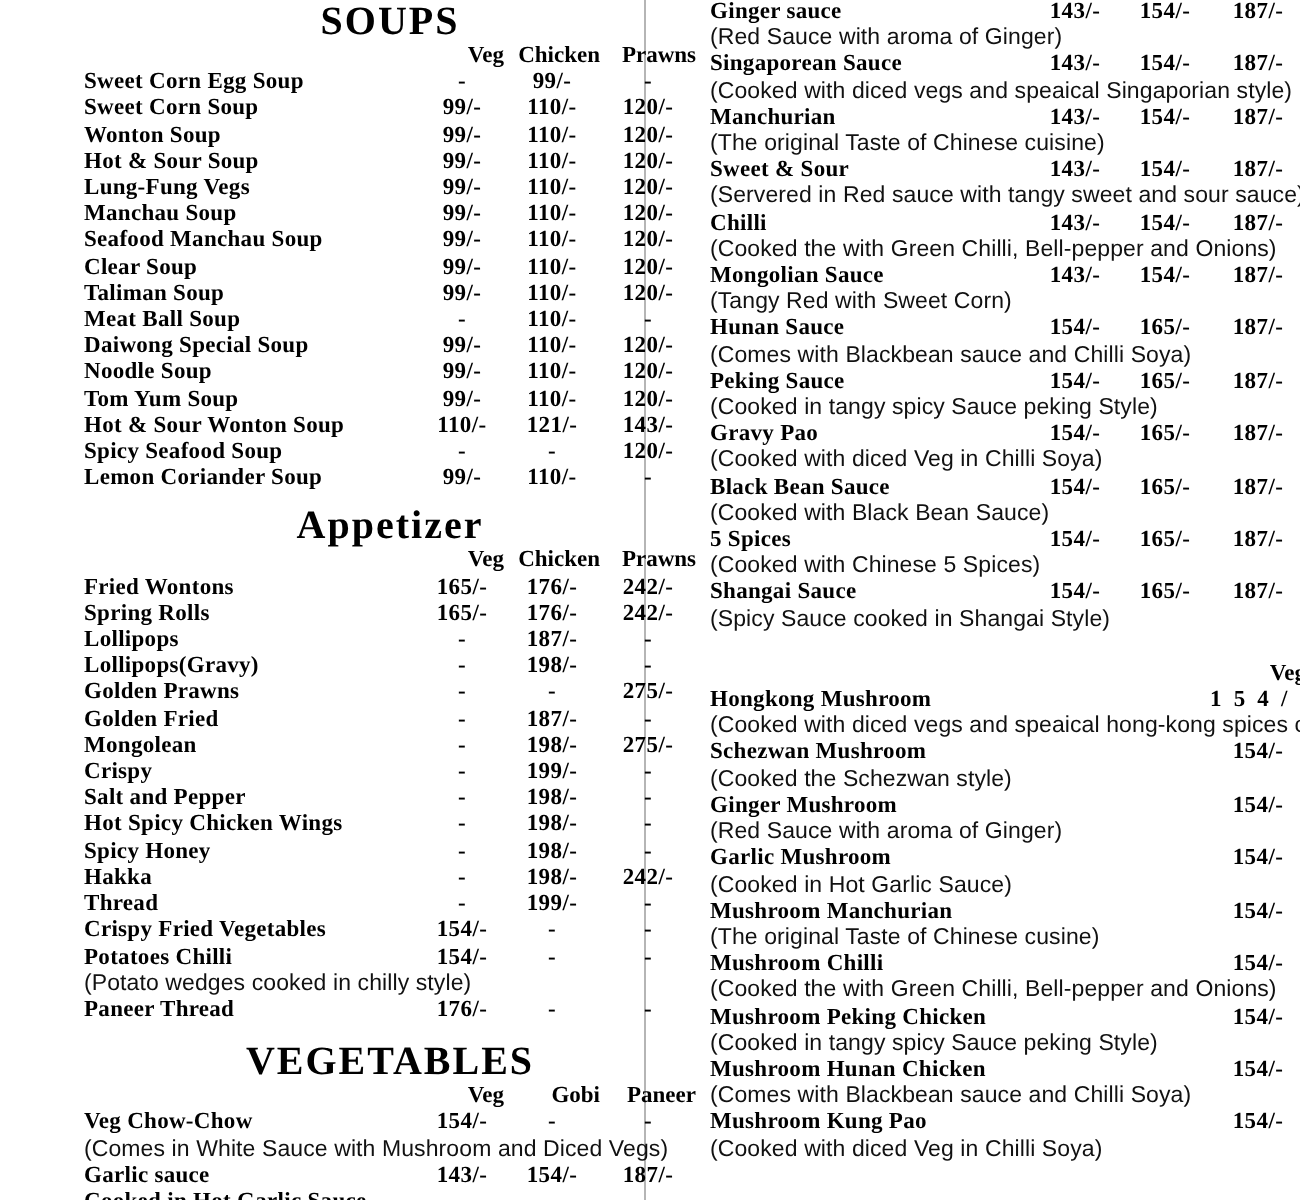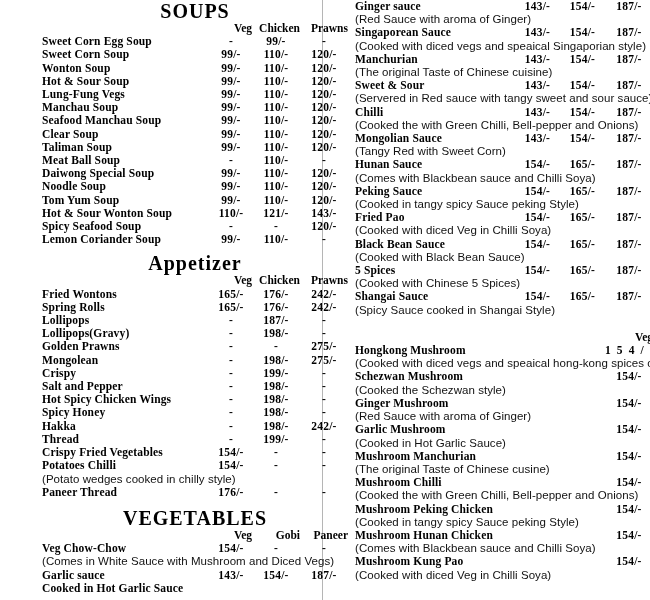--- a/index.html
+++ b/index.html
@@ -281,20 +281,26 @@
             <td class="price">198/-</td>
             <td class="price">-</td>
           </tr>
           <tr>
             <td class="item-name">Golden Prawns</td>
             <td class="price">-</td>
             <td class="price">-</td>
             <td class="price">275/-</td>
           </tr>
           <tr>
+            <td class="item-name">Golden Fried</td>
+            <td class="price">-</td>
+            <td class="price">187/-</td>
+            <td class="price">-</td>
+          </tr>
+          <tr>
             <td class="item-name">Mongolean</td>
             <td class="price">-</td>
             <td class="price">198/-</td>
             <td class="price">275/-</td>
           </tr>
           <tr>
             <td class="item-name">Crispy</td>
             <td class="price">-</td>
             <td class="price">199/-</td>
             <td class="price">-</td>
@@ -473,21 +479,21 @@
           <tr>
             <td class="item-name">Peking Sauce</td>
             <td class="price">154/-</td>
             <td class="price">165/-</td>
             <td class="price">187/-</td>
           </tr>
           <tr class="desc">
             <td class="" colspan="4">(Cooked in tangy spicy Sauce peking Style)</td>
           </tr>
           <tr>
-            <td class="item-name">Fried Pao</td>
+            <td class="item-name">Gravy Pao</td>
             <td class="price">154/-</td>
             <td class="price">165/-</td>
             <td class="price">187/-</td>
           </tr>
           <tr class="desc">
             <td class="" colspan="4">(Cooked with diced Veg in Chilli Soya)</td>
           </tr>
           <tr>
             <td class="item-name">Black Bean Sauce</td>
             <td class="price">154/-</td>

